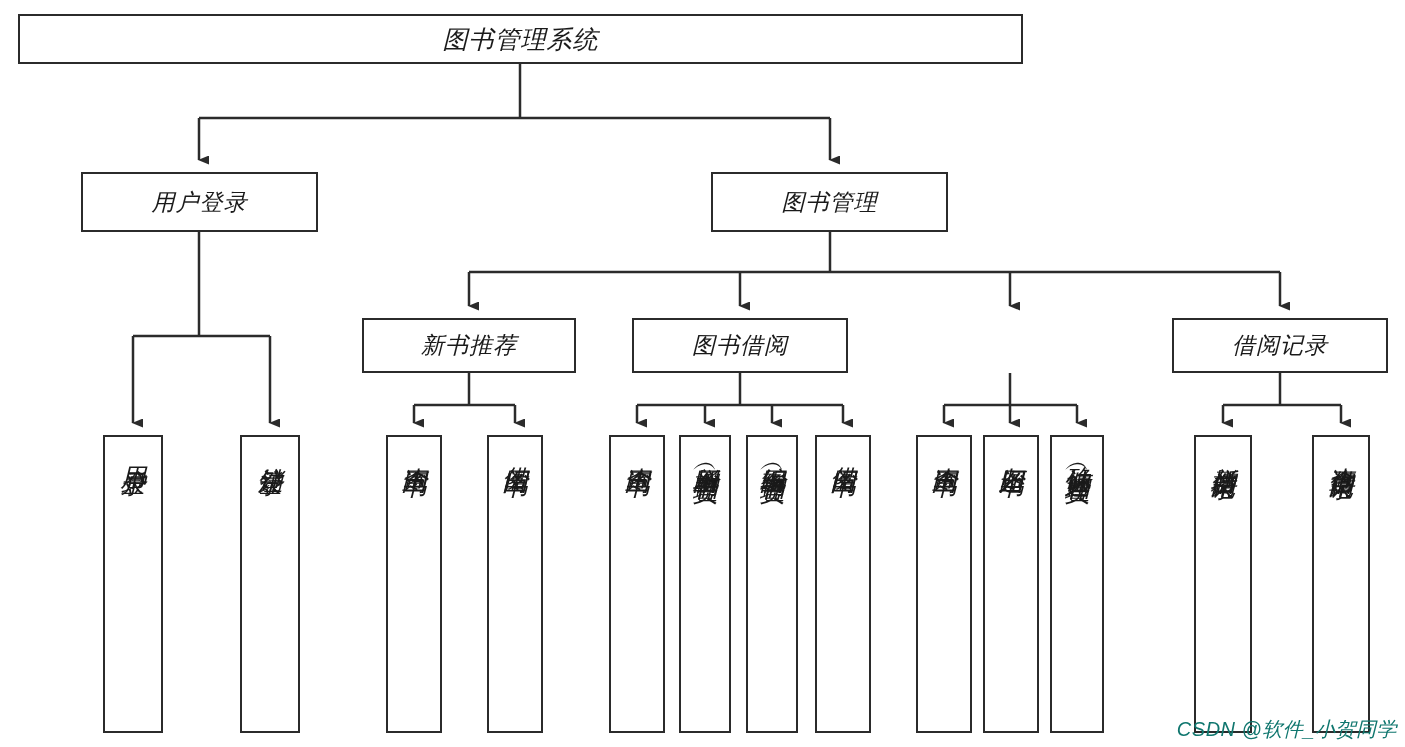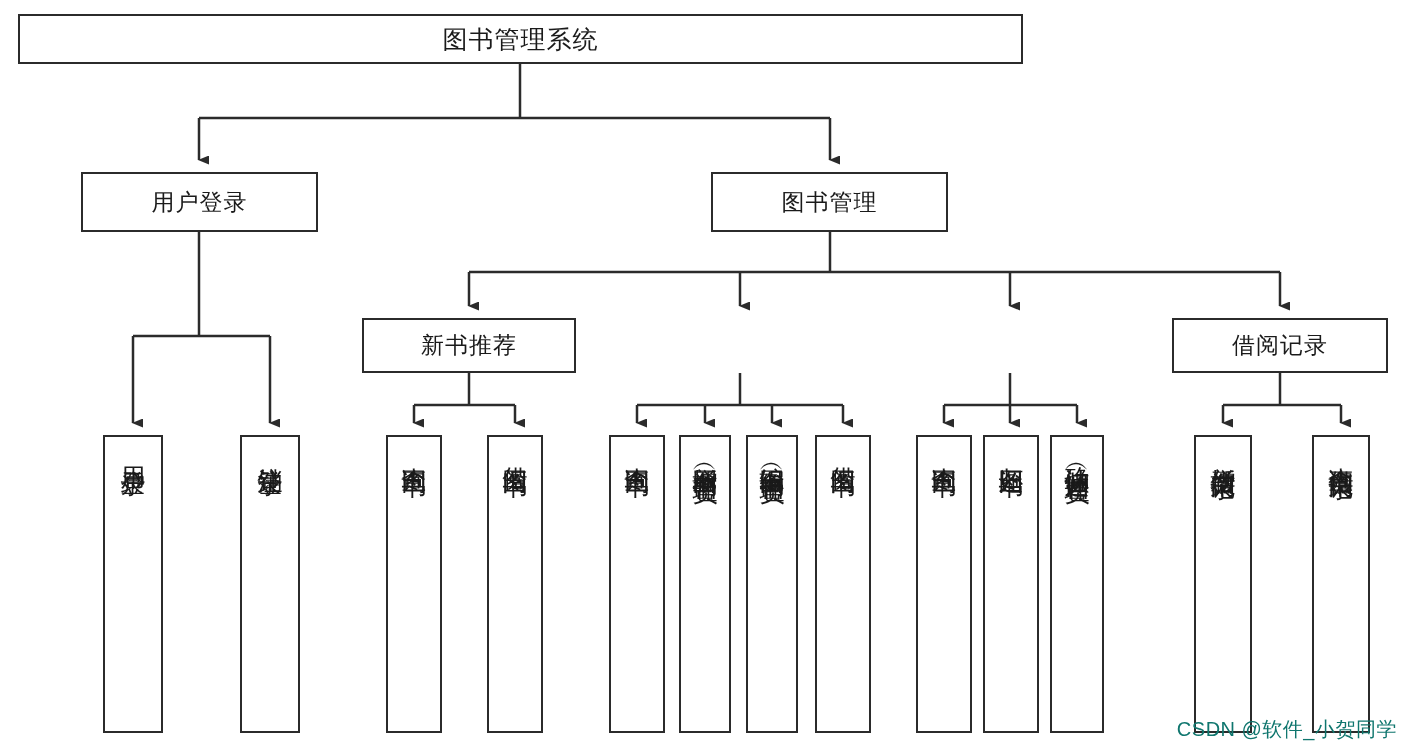--- a/index.html
+++ b/index.html
@@ -9,20 +9,21 @@
   }
   body {
     font-family: "Liberation Sans", "DejaVu Sans", sans-serif;
   }
   #canvas {
     position: relative;
     width: 1405px;
     height: 747px;
     background: #ffffff;
     overflow: hidden;
+    font-style: italic;
   }
   svg.wires {
     position: absolute;
     left: 0;
     top: 0;
     width: 1405px;
     height: 747px;
     pointer-events: none;
   }
   .node {
@@ -132,20 +133,23 @@
   <div class="node level2" style="left:81px; top:172px; width:237px; height:60px;">
     <span>用户登录</span>
   </div>
   <div class="node level2" style="left:711px; top:172px; width:237px; height:60px;">
     <span>图书管理</span>
   </div>
 
   <div class="node level3" style="left:362px; top:318px; width:214px; height:55px;">
     <span>新书推荐</span>
   </div>
+  <div class="node level3" style="left:632px; top:318px; width:216px; height:55px;">
+    <span>图书借阅</span>
+  </div>
   <div class="node level3" style="left:1172px; top:318px; width:216px; height:55px;">
     <span>借阅记录</span>
   </div>
 
   <div class="node leaf" style="left:103px; top:435px; width:60px; height:298px;">
     <span class="vtext">用户登录</span>
   </div>
   <div class="node leaf" style="left:240px; top:435px; width:60px; height:298px;">
     <span class="vtext">注销登录</span>
   </div>

